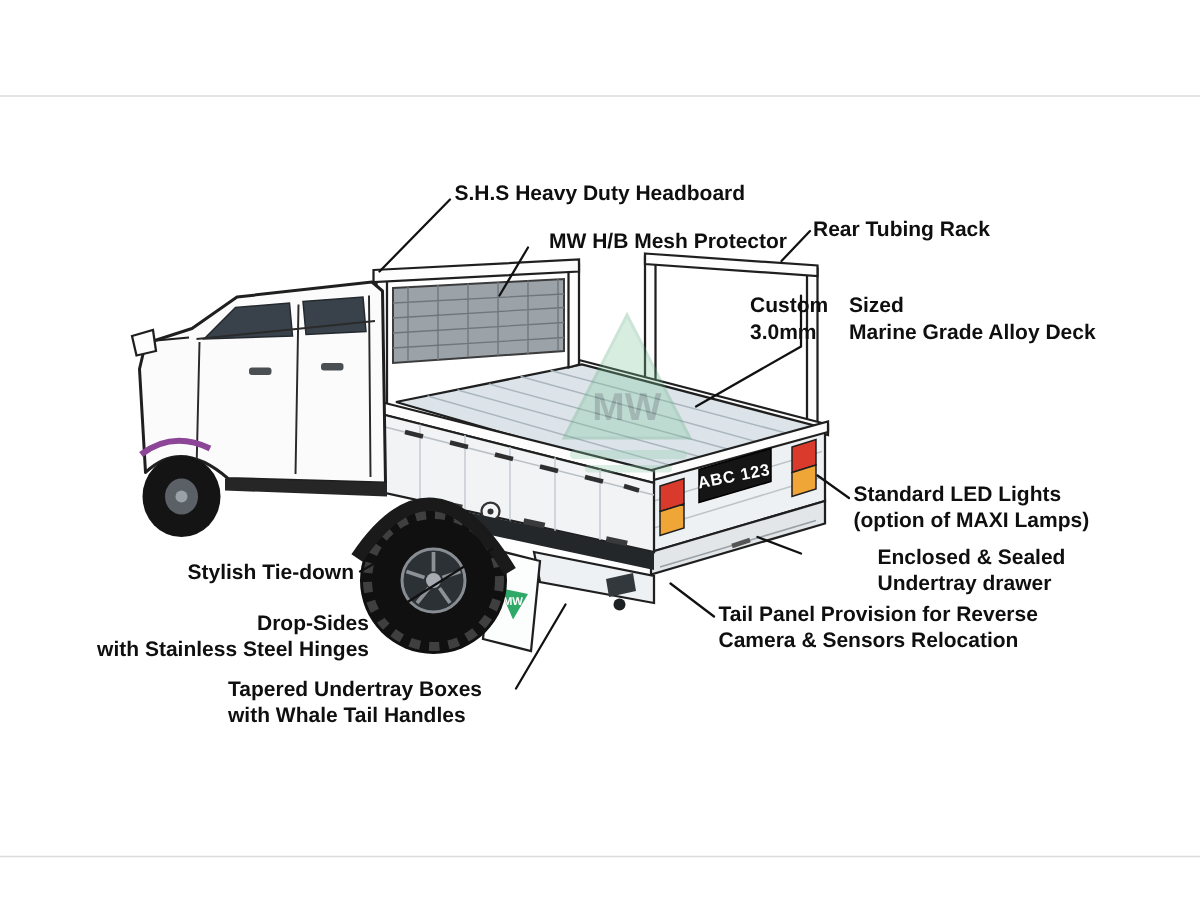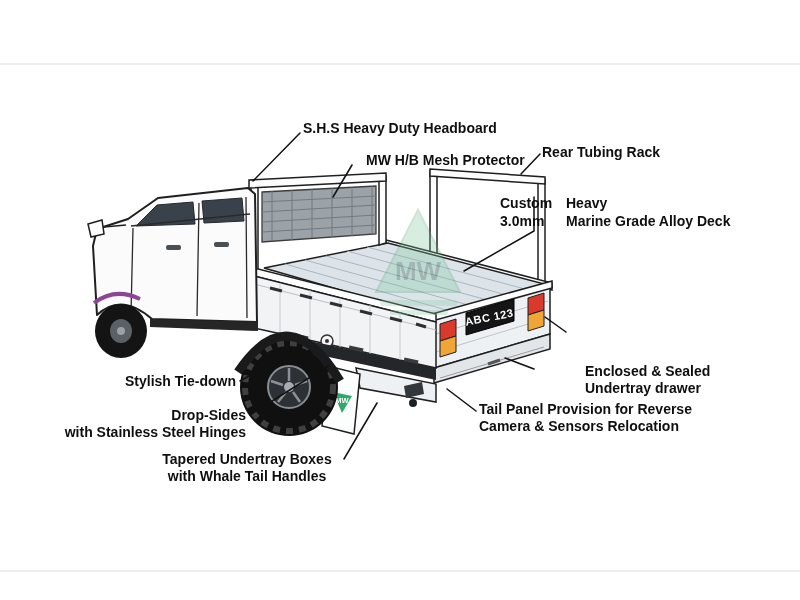--- a/index.html
+++ b/index.html
@@ -3,21 +3,21 @@
 <meta charset="utf-8">
 <style>
   html,body{margin:0;padding:0;background:#fff;}
   .canvas{position:relative;width:800px;height:600px;background:#ffffff;overflow:hidden;
           font-family:"Liberation Sans", sans-serif;}
   .label{position:absolute;font-weight:700;font-size:14px;line-height:17px;color:#0f0f0f;white-space:nowrap;}
   .label span{display:block;}
   .deck-label{display:grid;grid-template-columns:56px auto;column-gap:10px;row-gap:1px;}
   .deck-label span{display:inline;margin-left:20px;}
   .align-right{text-align:right;}
-  .align-center{text-align:center;}
+  .align-center{}
   svg{position:absolute;left:0;top:0;}
 </style>
 </head>
 <body>
 
 <div class="canvas">
 
   <svg width="800" height="600" viewBox="0 0 800 600">
 
     <path d="M0 64 L800 64 M0 571 L800 571" stroke="#dcdcdc" stroke-width="1" fill="none"></path>
@@ -152,25 +152,29 @@
   <div class="label" style="left:354px;top:152px;padding-left:12px;">
     <span>MW H/B Mesh Protector</span>
   </div>
 
   <div class="label" style="left:542px;top:144px;">
     <span>Rear Tubing Rack</span>
   </div>
 
   <div class="label deck-label" style="left:480px;top:195px;">
     <span>Custom</span>
-    <span>Heavy</span>
+    <span>Sized</span>
     <span>3.0mm</span>
     <span>Marine Grade Alloy Deck</span>
   </div>
 
+  <div class="label" style="left:569px;top:321px;">
+    <span>Standard LED Lights</span>
+    <span>(option of MAXI Lamps)</span>
+  </div>
 
   <div class="label" style="left:537px;top:363px;margin-left:48px;">
     <span>Enclosed &amp; Sealed</span>
     <span>Undertray drawer</span>
   </div>
 
   <div class="label" style="left:479px;top:401px;">
     <span>Tail Panel Provision for Reverse</span>
     <span>Camera &amp; Sensors Relocation</span>
   </div>

